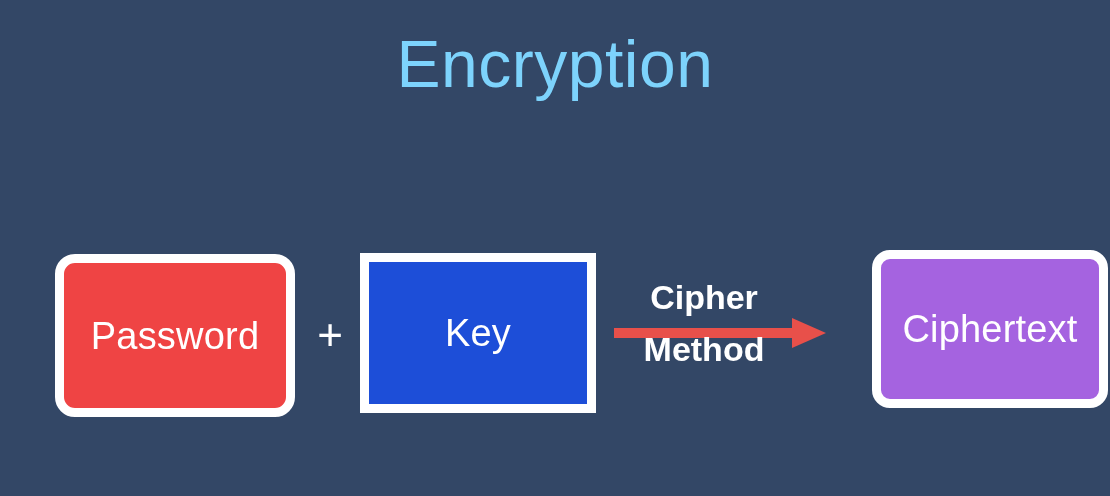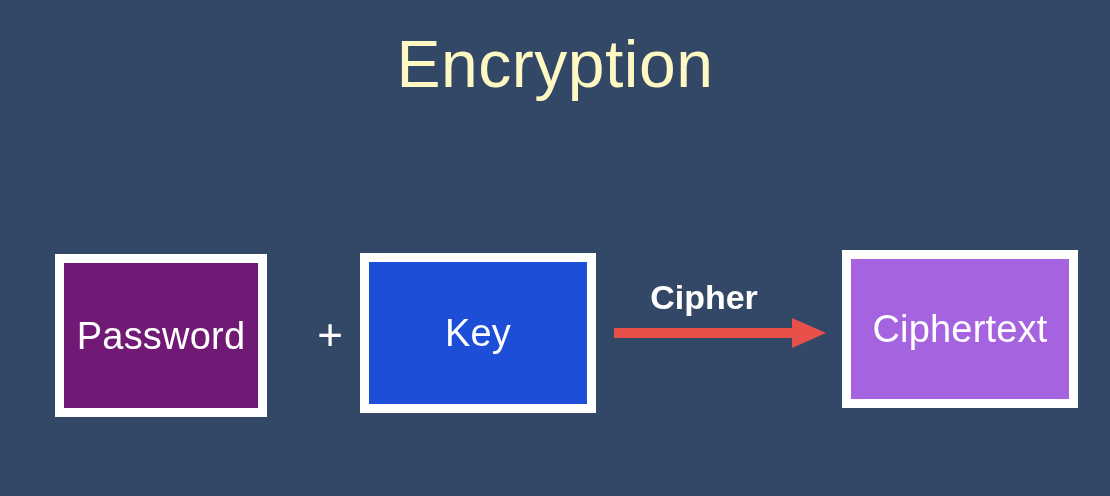--- a/index.html
+++ b/index.html
@@ -27,21 +27,21 @@
   #title {
     position: absolute;
     left: 0;
     top: 26px;
     width: 1110px;
     text-align: center;
     font-size: 66px;
     line-height: 76px;
     font-weight: 400;
     letter-spacing: 0.5px;
-    color: #fef9c3;
+    color: #7dd3fc;
     white-space: pre;
   }
 
   
   .concept-box {
     position: absolute;
     box-sizing: border-box;
     border: 9px solid #FFFFFF;
     display: flex;
     align-items: center;
@@ -52,37 +52,39 @@
     font-size: 38px;
     line-height: 42px;
     font-weight: 400;
     white-space: pre;
     letter-spacing: 0.2px;
   }
 
   #box-password {
     left: 55px;
     top: 254px;
-    width: 212px;
+    width: 240px;
     height: 163px;
-    background: #701a75;
+    background: #ef4444;
+    border-radius: 20px;
   }
   #box-key {
     left: 360px;
     top: 253px;
     width: 236px;
     height: 160px;
     background: #1d4ed8;
   }
   #box-ciphertext {
-    left: 842px;
+    left: 872px;
     top: 250px;
     width: 236px;
     height: 158px;
     background: #A563E0;
+    border-radius: 18px;
   }
 
   
   #plus-sign {
     position: absolute;
     left: 310px;
     top: 312px;
     width: 40px;
     height: 46px;
     color: #FFFFFF;
@@ -142,19 +144,20 @@
   </div>
 
   <div id="cipher-group">
     <div id="cipher-word-top" class="cipher-word">Cipher</div>
 
     <svg id="arrow-svg" viewBox="0 0 220 34">
       <rect x="0" y="12" width="186" height="10" fill="#E8504A"></rect>
       <polygon points="178,2 212,17 178,32" fill="#E8504A"></polygon>
     </svg>
 
+    <div id="cipher-word-bottom" class="cipher-word">Method</div>
   </div>
 
   <div id="box-ciphertext" class="concept-box">
     <span class="box-label">Ciphertext</span>
   </div>
 
 </div>
 
 </body></html>

